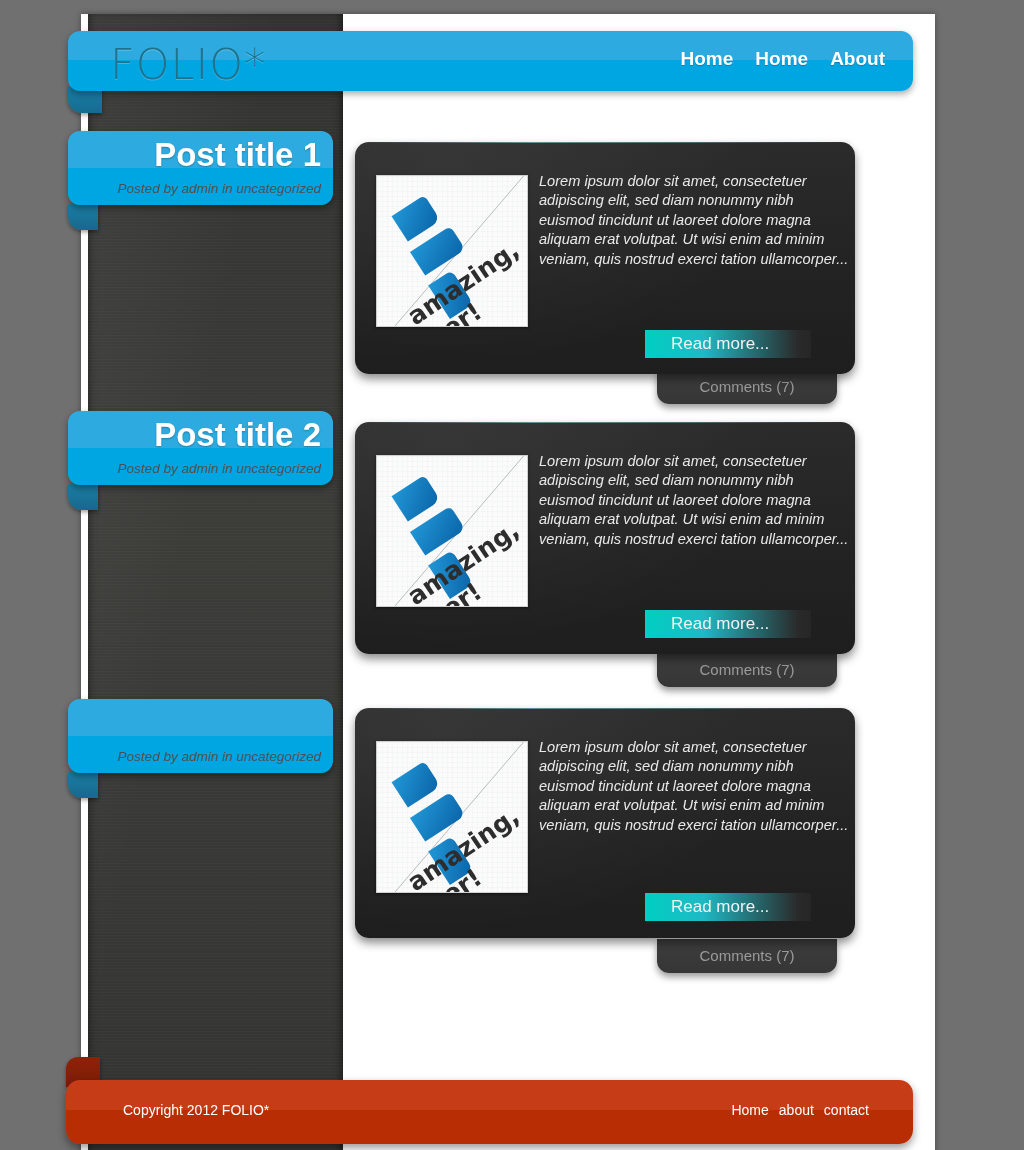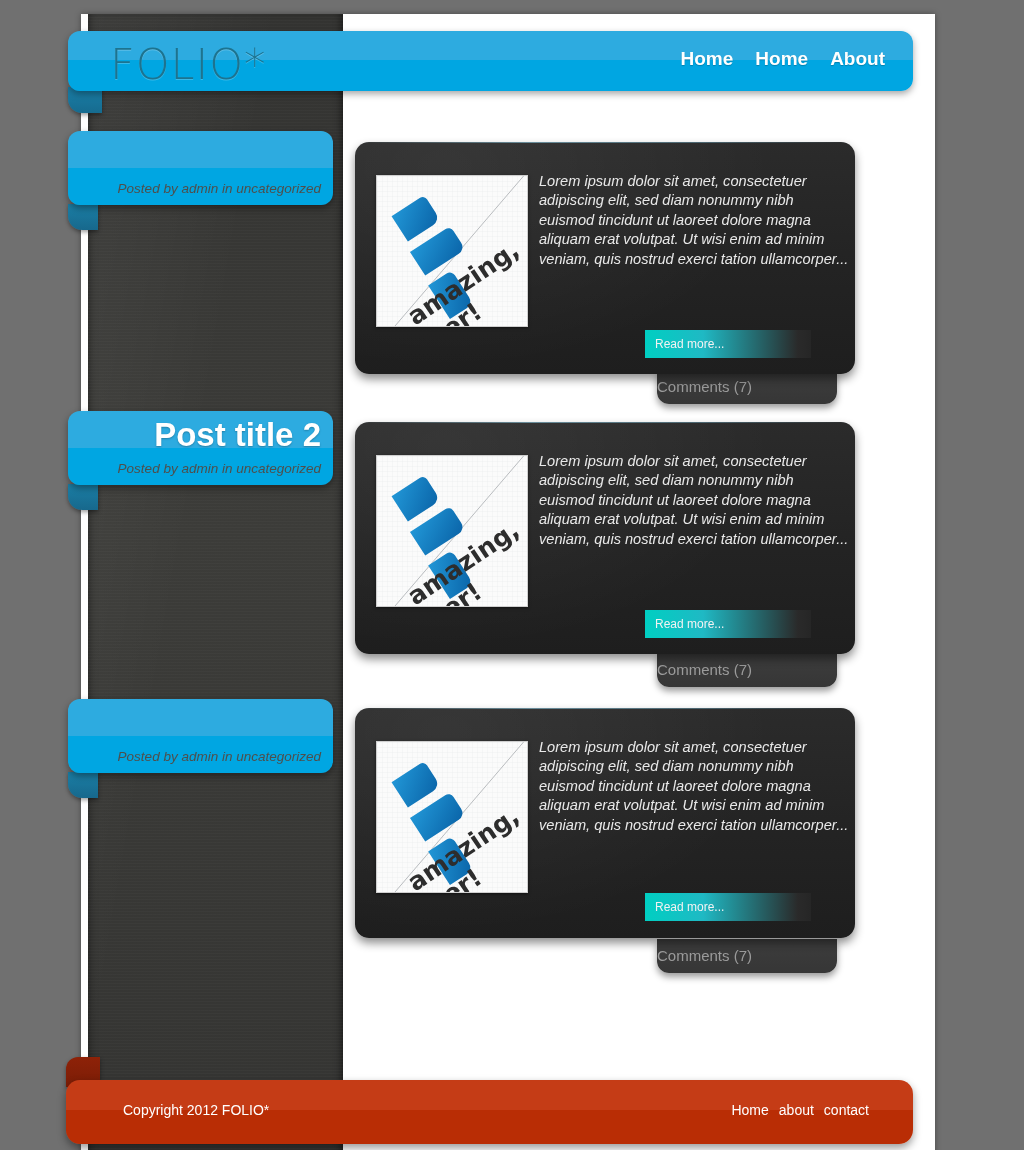--- a/index.html
+++ b/index.html
@@ -171,32 +171,33 @@
     font-size: 14.6px;
     line-height: 19.4px;
     font-style: italic;
   }
 
   .read-more {
     position: absolute;
     right: 44px;
     width: 166px; height: 28px;
     line-height: 28px;
-    padding-left: 10px;
+    padding-left: 26px;
     box-sizing: border-box;
     color: #f2f2f2;
-    font-size: 12px;
+    font-size: 17px;
     background: linear-gradient(90deg, #00cfc2 0%, #1fb9c4 35%, #2a2a2a 92%, #262626 100%);
     white-space: nowrap;
   }
 
   .comments-tab {
     position: absolute;
     width: 180px; height: 34px;
     line-height: 34px;
+    text-align: center;
     border-radius: 0 0 12px 12px;
     background: linear-gradient(180deg, #3d3d3d 0%, #363636 100%);
     color: #9b9b9b;
     font-size: 15px;
     box-shadow: 0 4px 7px rgba(0,0,0,.4);
     z-index: 3;
   }
 
   
   .pagination {
@@ -261,20 +262,21 @@
     <div class="logo">FOLIO*</div>
     <div class="nav">
       <a href="#">Home</a>
       <a href="#">Home</a>
       <a href="#">About</a>
     </div>
   </div>
 
   <div class="post-tab-fold" style="top:190px"></div>
   <div class="post-tab" style="top:117px">
+    <div class="tab-title">Post title 1</div>
     <div class="tab-meta">Posted by admin in uncategorized</div>
   </div>
 
   <div class="comments-tab" style="left:657px; top:356px">Comments (7)</div>
   <div class="post-card" style="top:128px; height:232px">
     <div class="thumb">
       <svg width="150" height="150" viewBox="0 0 150 150">
         <defs>
           <pattern id="grid1" width="5" height="5" patternUnits="userSpaceOnUse">
             <path d="M5 0 L0 0 0 5" fill="none" stroke="#dfe3e6" stroke-width="0.6"></path>

